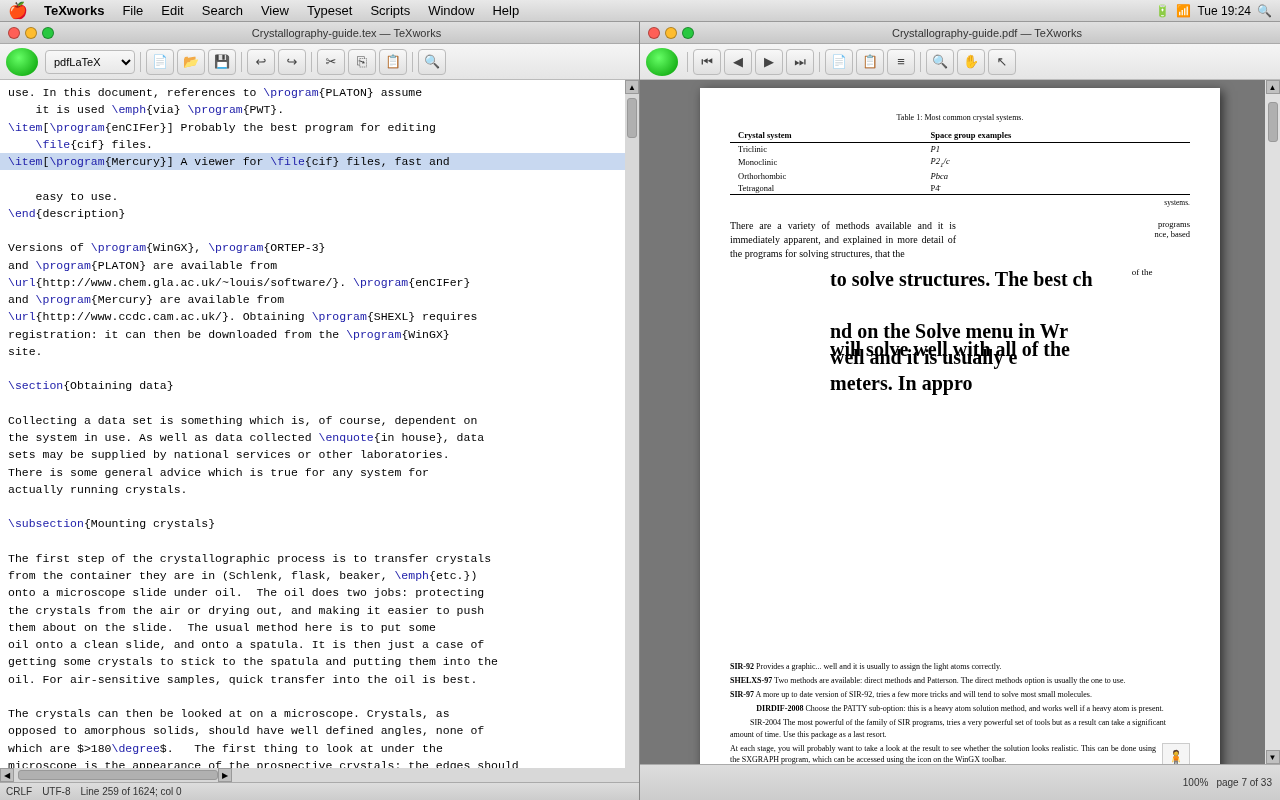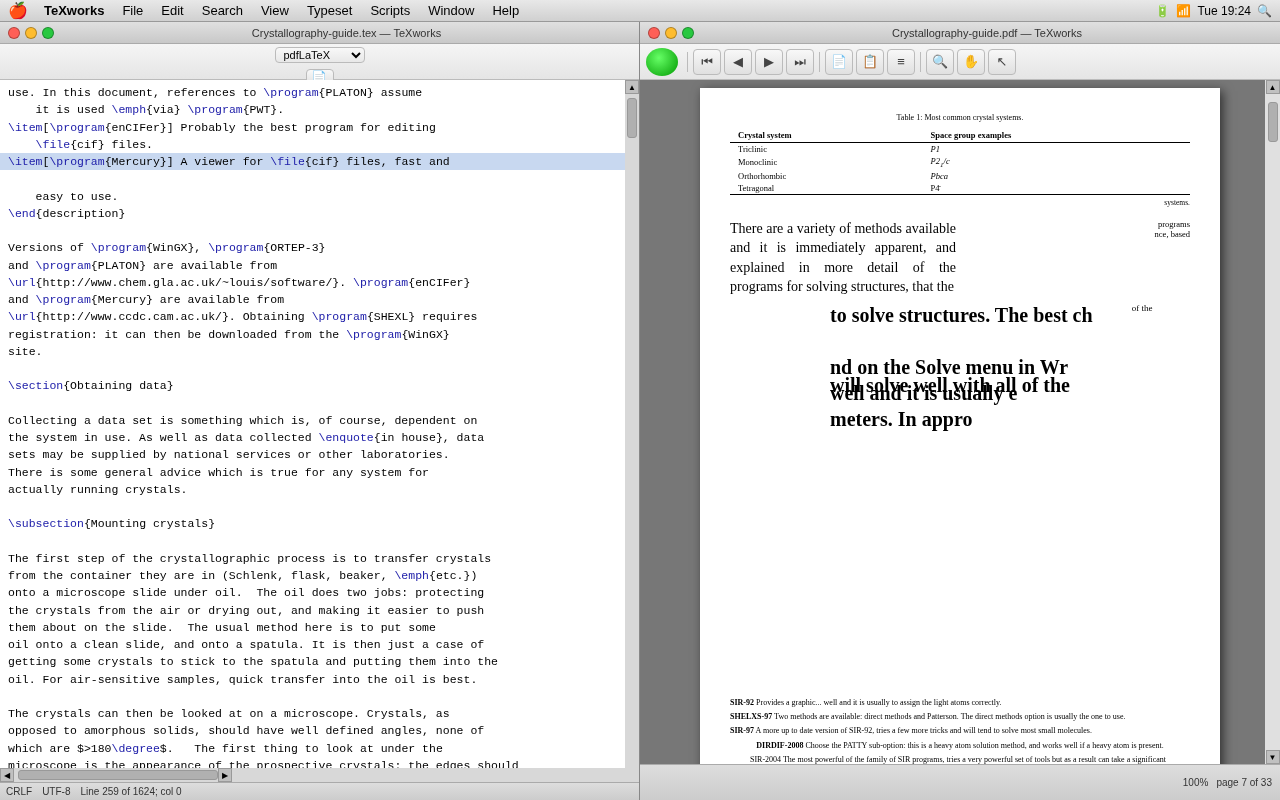--- a/index.html
+++ b/index.html
@@ -78,21 +78,20 @@
     
     .editor-toolbar {
       height: 36px;
       background: linear-gradient(to bottom, #f5f5f5, #e5e5e5);
       border-bottom: 1px solid #bbb;
       display: flex;
       align-items: center;
       padding: 0 6px;
       gap: 3px;
       flex-shrink: 0;
-      flex-direction: column;
     }
     .toolbar-select {
       height: 24px;
       background: linear-gradient(to bottom, #f8f8f8, #e8e8e8);
       border: 1px solid #bbb;
       border-radius: 4px;
       font-size: 11px;
       padding: 0 4px;
       min-width: 90px;
     }
@@ -486,21 +485,21 @@
                   </tr>
                 </tbody>
               </table>
               <div style="text-align: right; font-size: 7.5px; margin-top: 3px;">systems.</div>
             </div>
 
             <div style="margin-bottom: 10px;">
 
               <div style="display: grid; grid-template-columns: 1fr 1fr; gap: 8px; margin-bottom: 6px;">
                 <div>
-                  <p style="font-size: 14px; line-height: 1.4; text-align: justify;">There are a variety of methods available and it is immediately apparent, and explained in more detail of the programs for solving structures, that the</p>
+                  <p style="font-size: 10px; line-height: 1.4; text-align: justify;">There are a variety of methods available and it is immediately apparent, and explained in more detail of the programs for solving structures, that the</p>
                 </div>
                 <div style="font-size: 8.5px; text-align: right;">
                   <span>programs<br>nce, based</span>
                 </div>
               </div>
 
               <div style="position: relative; overflow: hidden; margin-bottom: 4px;">
                 <div style="position: absolute; left: 100px; top: 0; font-size: 20px; font-weight: bold; font-family: 'Times New Roman', serif; line-height: 1.25; z-index: 5; white-space: nowrap;">to solve structures. The best ch<span style="position: absolute; right: -60px; top: 0; font-size: 9px; font-weight: normal;">of the</span></div>
                 <div style="height: 26px;"></div>
                 <div style="position: absolute; left: 100px; top: 26px; font-size: 20px; font-weight: bold; font-family: 'Times New Roman', serif; line-height: 1.25; z-index: 5; white-space: nowrap; margin-top: 44px;">will solve well with all of the</div>

